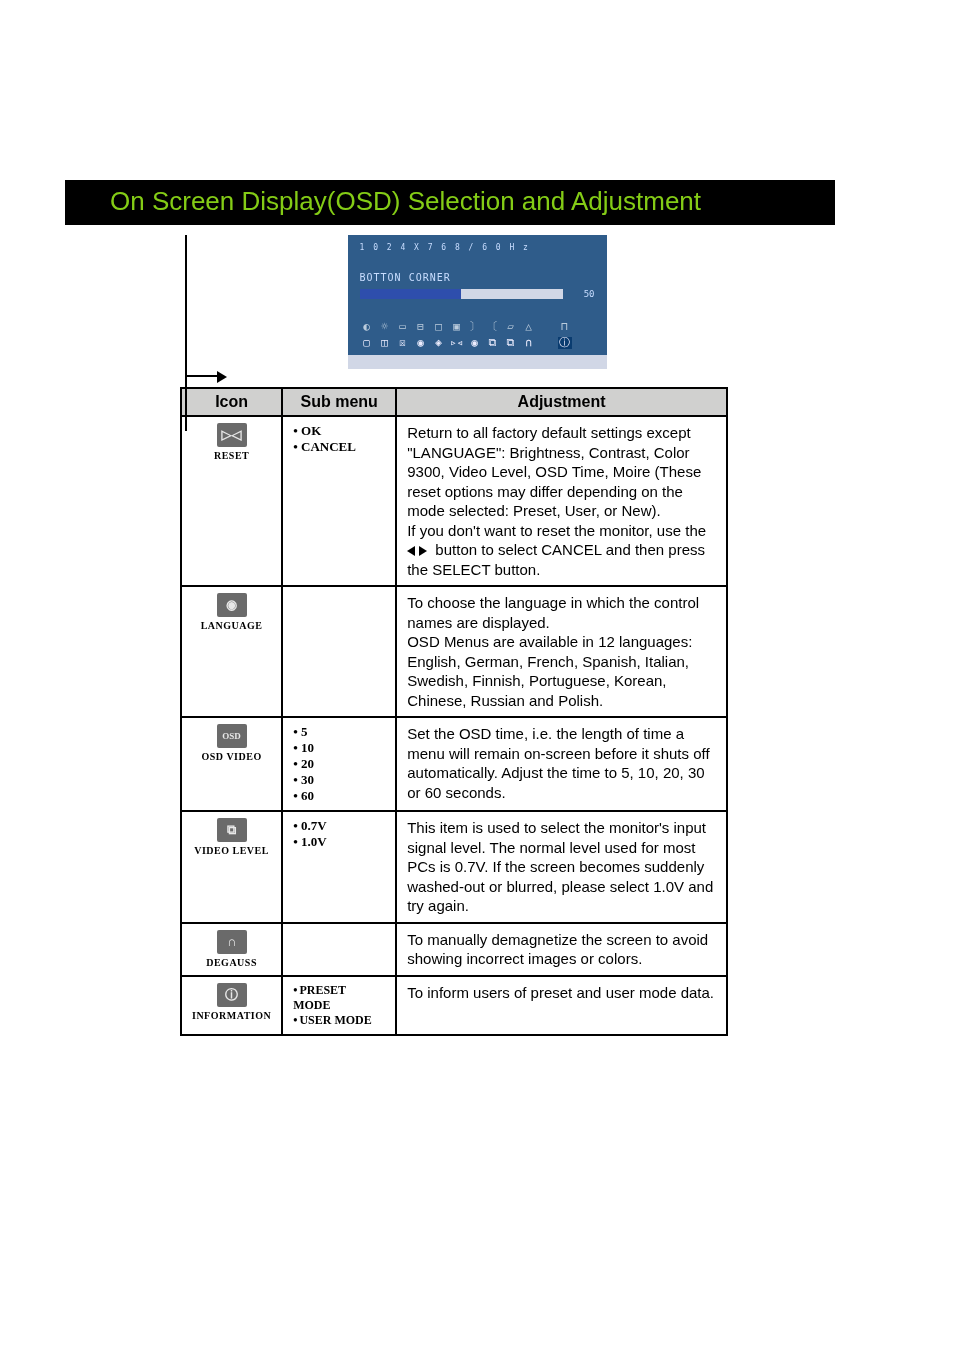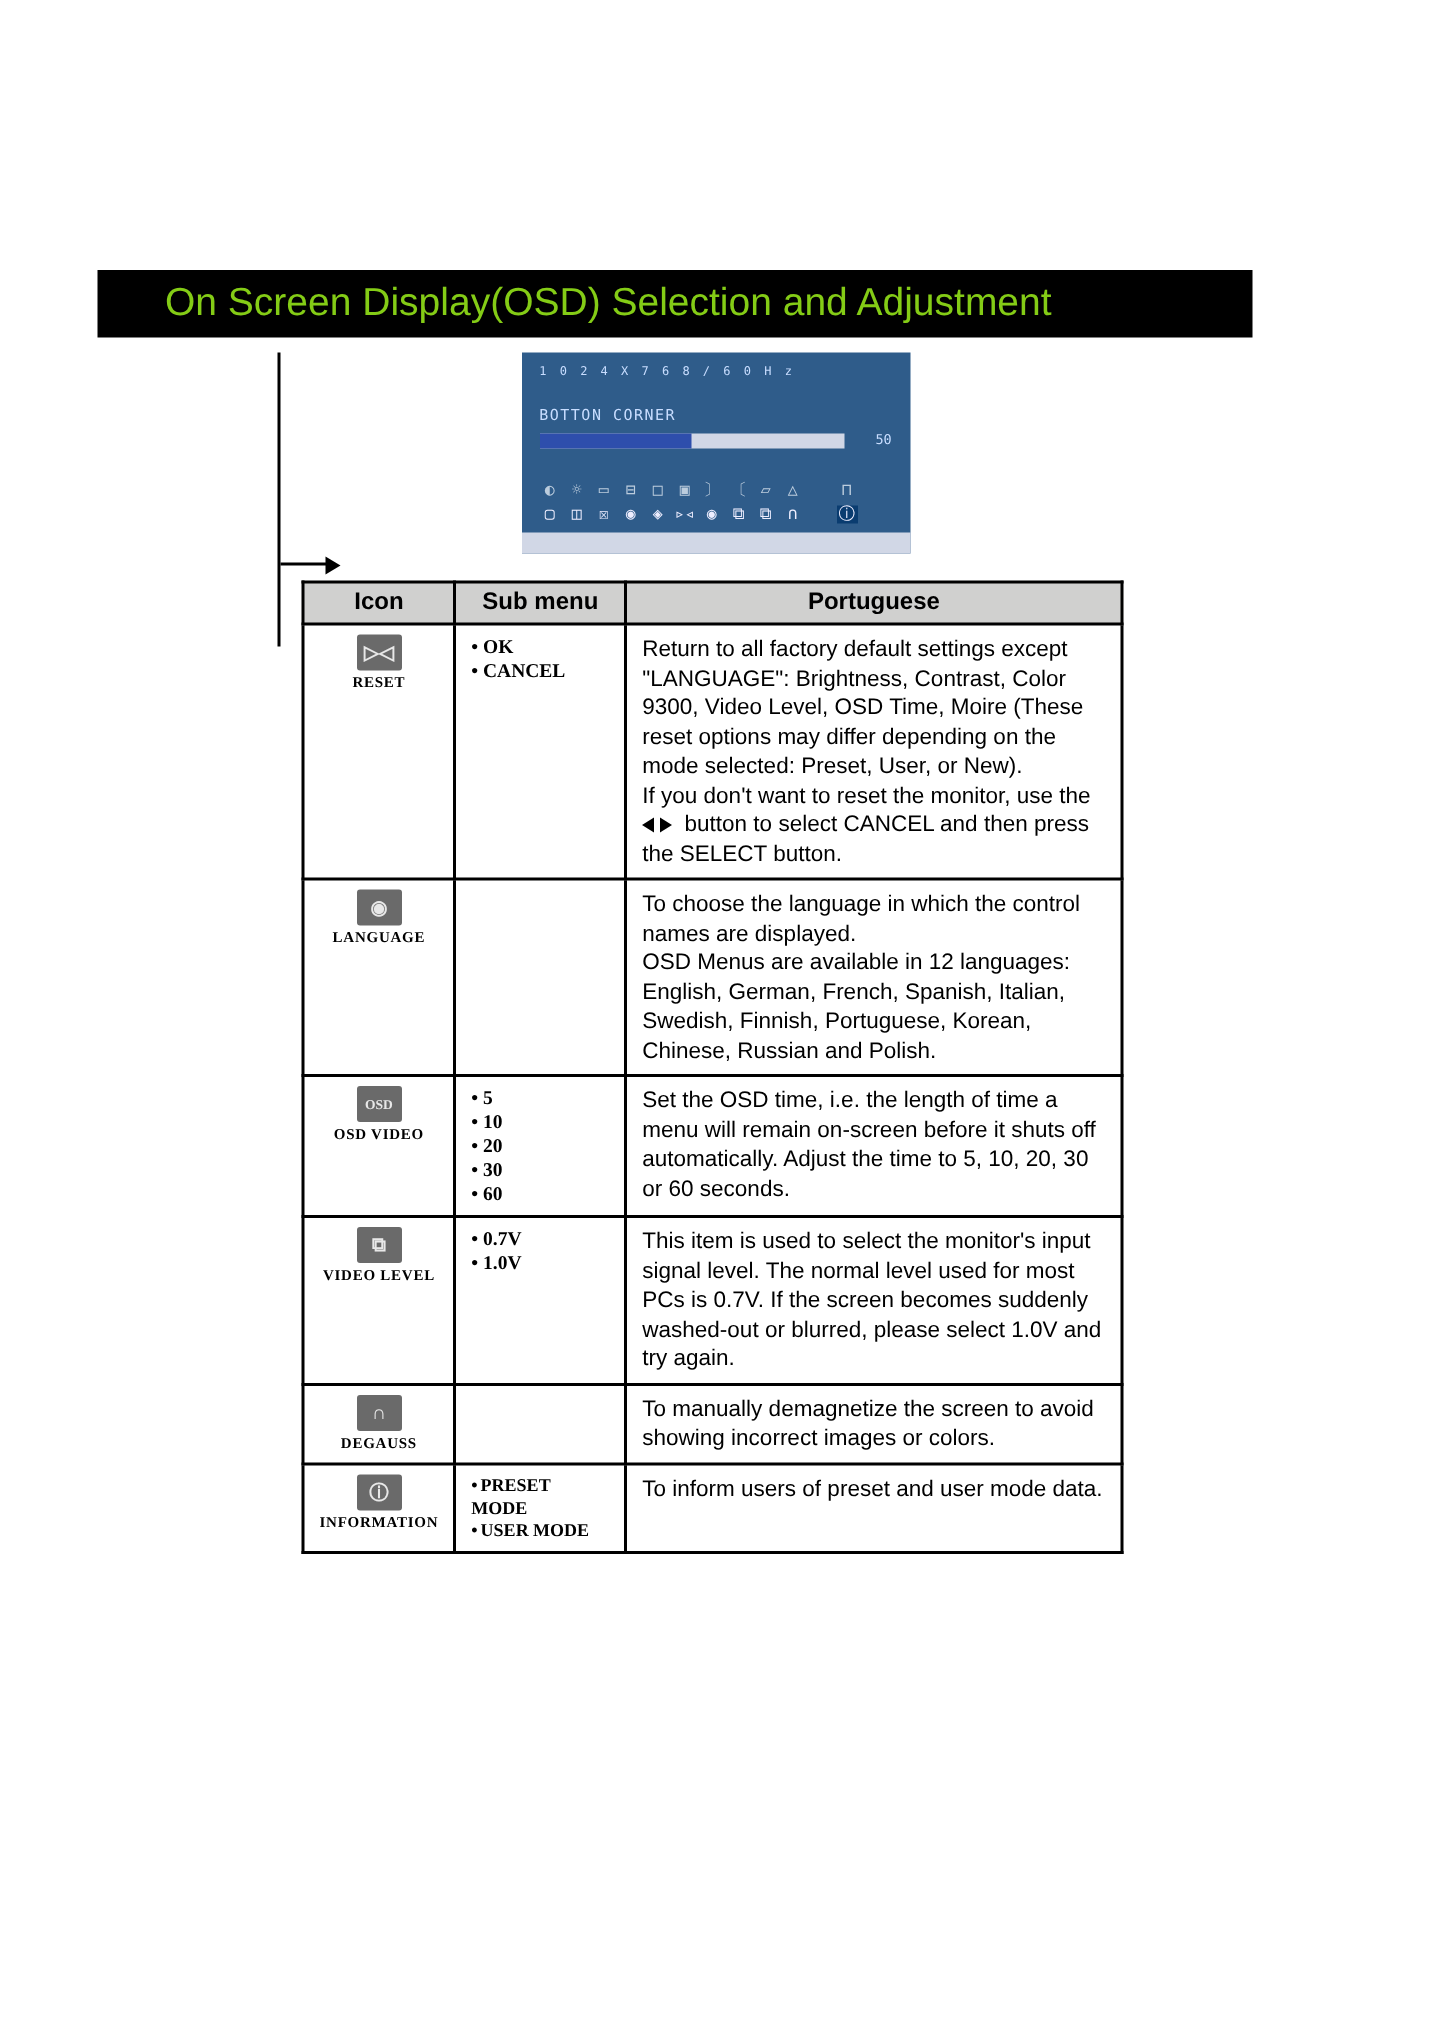--- a/index.html
+++ b/index.html
@@ -90,21 +90,21 @@
     font-size:11px; text-align:center; line-height:12px;
   }
   .osd-icon-row.bottom span { color:#eef; }
   .osd-icon-row .last { background:#0a3c70; }
   .osd-footer { height:14px; background:#d1d7e6; margin:6px -12px -8px -12px;}
   
   .tbl {
     border: 2px solid #000;
     border-collapse: collapse;
     width: 548px;
-    margin-left: 91px;
+    margin-left: 70px;
     font-size: 15px;
   }
   .tbl th {
     background: #d0d0cf;
     border: 2px solid #000;
     padding: 4px 6px;
     font-weight: bold;
     font-size: 16px;
   }
   .tbl td {
@@ -189,21 +189,21 @@
       </div>
       <div class="osd-footer"></div>
     </div>
   </div>
 
   <table class="tbl">
     <thead>
       <tr>
         <th>Icon</th>
         <th>Sub menu</th>
-        <th>Portuguese</th>
+        <th>Adjustment</th>
       </tr>
     </thead>
     <tbody id="tbody">
         <tr>
           <td class="col-icon"><span class="icon-box">▷◁</span><span class="icon-caption">RESET</span></td>
           <td class="col-sub">
             <div class="dot">OK</div>
             <div class="dot">CANCEL</div>
           </td>
           <td class="desc">Return to all factory default settings except "LANGUAGE": Brightness, Contrast, Color 9300, Video Level, OSD Time, Moire (These reset options may differ depending on the mode selected: Preset, User, or New).<br>If you don't want to reset the monitor, use the <span class="nav-tri tri-left"></span><span class="nav-tri tri-right"></span> button to select CANCEL and then press the SELECT button.</td>

